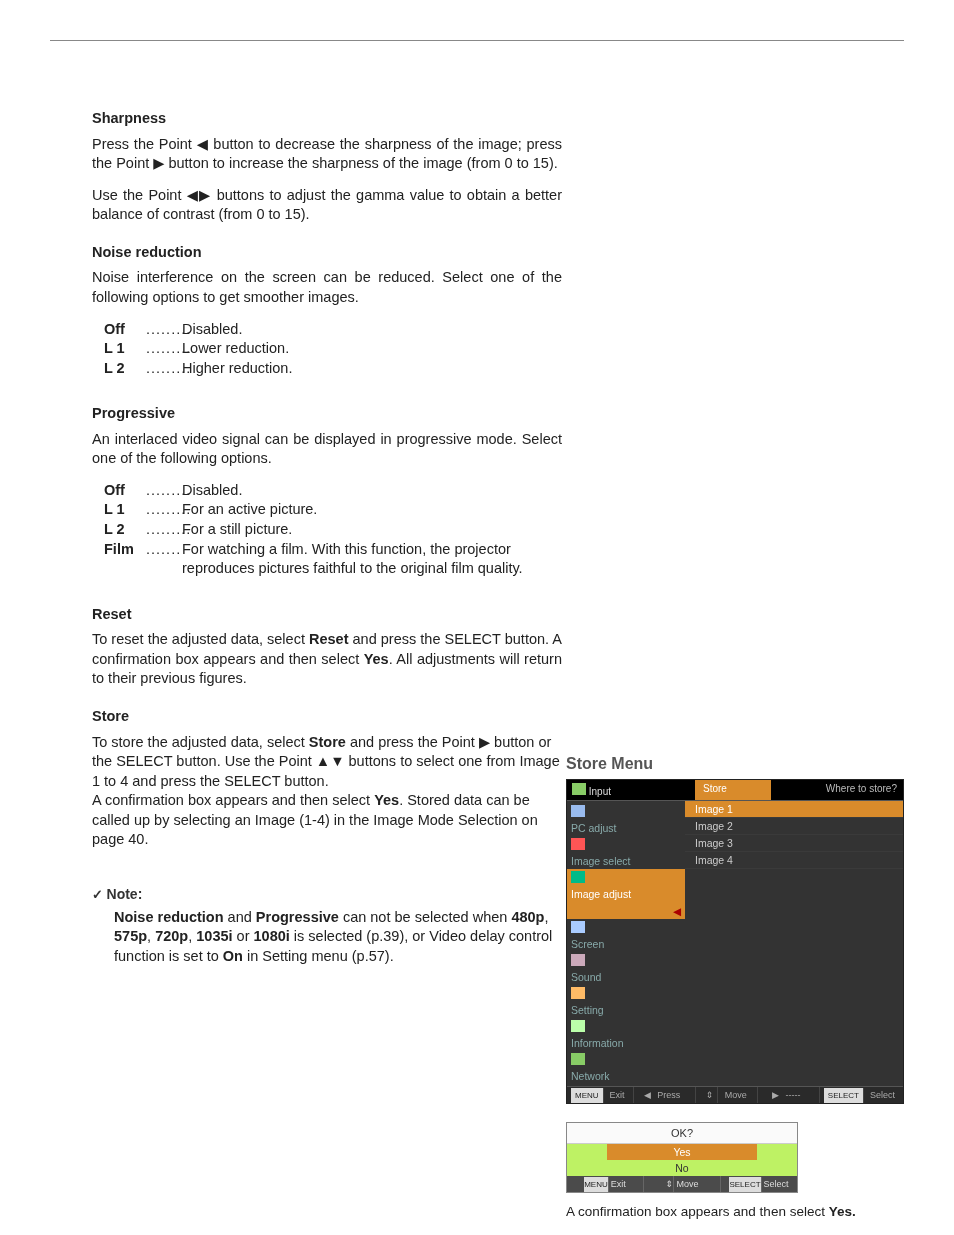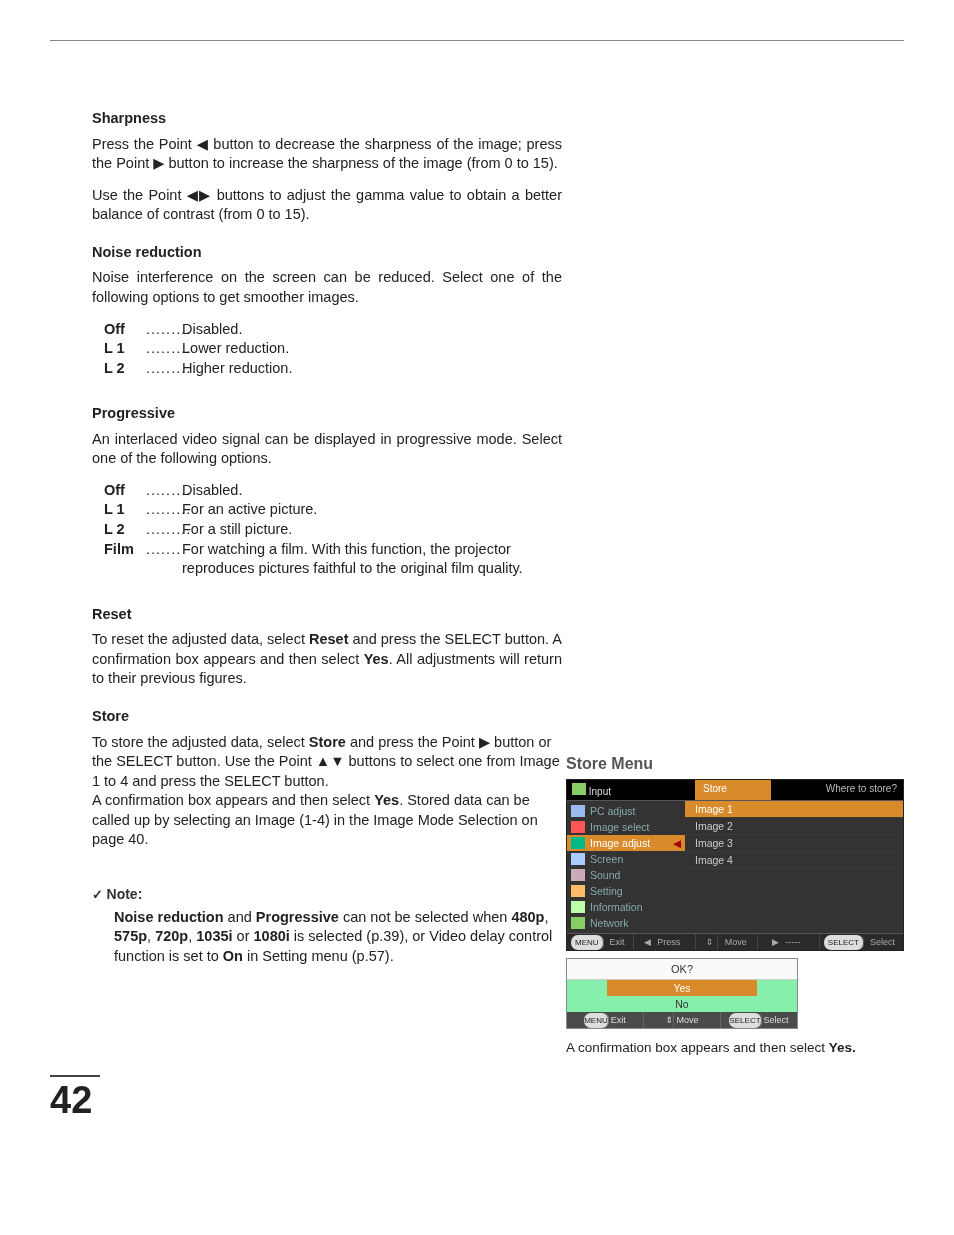--- a/index.html
+++ b/index.html
@@ -87,39 +87,39 @@
     width:118px; padding:3px 5px; color:#ddd;
   }
   .osd-top-mid {
     background:#d98b2b; color:#fff; padding:3px 8px; flex:0 0 60px;
   }
   .osd-top-right {
     flex:1; text-align:right; padding:3px 6px; color:#bbb;
   }
   .osd-body { display:flex; }
   .osd-side { width:118px; padding:2px 0;}
-  .side-item { display:flex; align-items:flex-start; gap:5px; padding:2px 4px; color:#8aa;}
+  .side-item { display:flex; align-items:flex-start; gap:5px; padding:2px 4px; color:#8aa;flex-direction:column;}
   .side-item.sel { background:#d98b2b; color:#fff;}
   .side-icon { width:14px; height:12px; display:inline-block; }
   .si1{background:#8c6;} .si2{background:#9be;}
   .si4{background:#0b8;} .si5{background:#acf;}
   .si6{background:#fb6;} .si7{background:#bfa;} .si8{background:#8c6;}
   .osd-list { flex:1; padding:0;}
   .list-item { padding:2px 10px; color:#ccc; border-bottom:1px solid #3a3a3a;}
   .list-item.sel { background:#d98b2b; color:#fff;}
   .osd-footer {
     display:flex; background:#2a2a2a; color:#aaa;
     font-size:9px; border-top:1px solid #555;
   }
   .osd-footer span { flex:1; padding:3px 4px; text-align:center; border-right:1px solid #444;}
   .osd-footer span:last-child{border:none;}
-  .kbd { background:#ddd; color:#222; border-radius:7px; padding:0 3px; font-size:8px; margin-right:2px;}
+  .kbd { background:#ddd; color:#222; border-radius:0; padding:0 3px; font-size:8px; margin-right:2px;}
   .confirm-box {
-    margin-top:7px; width:230px; border:1px solid #888;
-    font-size:10.5px; background:#86efac; color:#333;
+    margin-top:18px; width:230px; border:1px solid #888;
+    font-size:10.5px; background:#bef264; color:#333;
   }
   .confirm-title{ text-align:center; padding:4px 0; font-size:11px; border-bottom:1px solid #ccc; background:#fafafa;}
   .confirm-opt { text-align:center; padding:2px 0;}
   .confirm-opt.sel { background:#d98b2b; color:#fff; margin:0 40px;}
   .confirm-footer{
     display:flex; background:#4b4b4b; color:#ddd; font-size:9px;
   }
   .confirm-footer span{ flex:1; text-align:center; padding:3px 0; border-right:1px solid #666;}
   .confirm-footer span:last-child{border:none;}
   .figure-caption { font-size:13.5px; margin-top:10px; line-height:1.3; }

